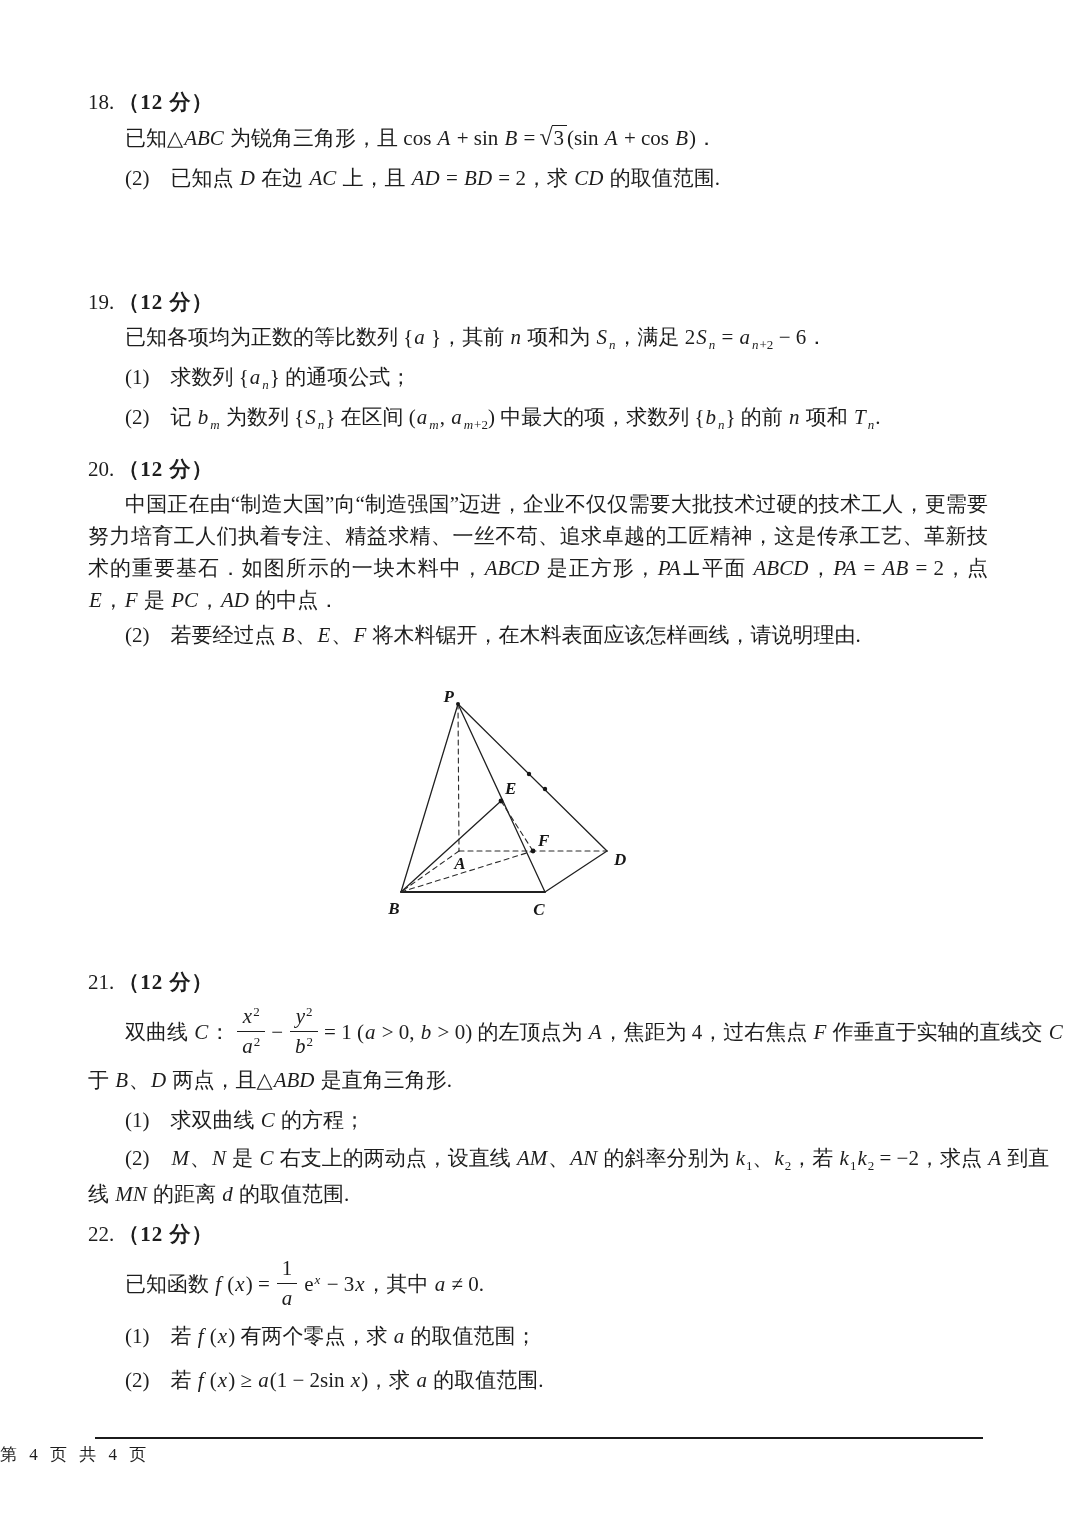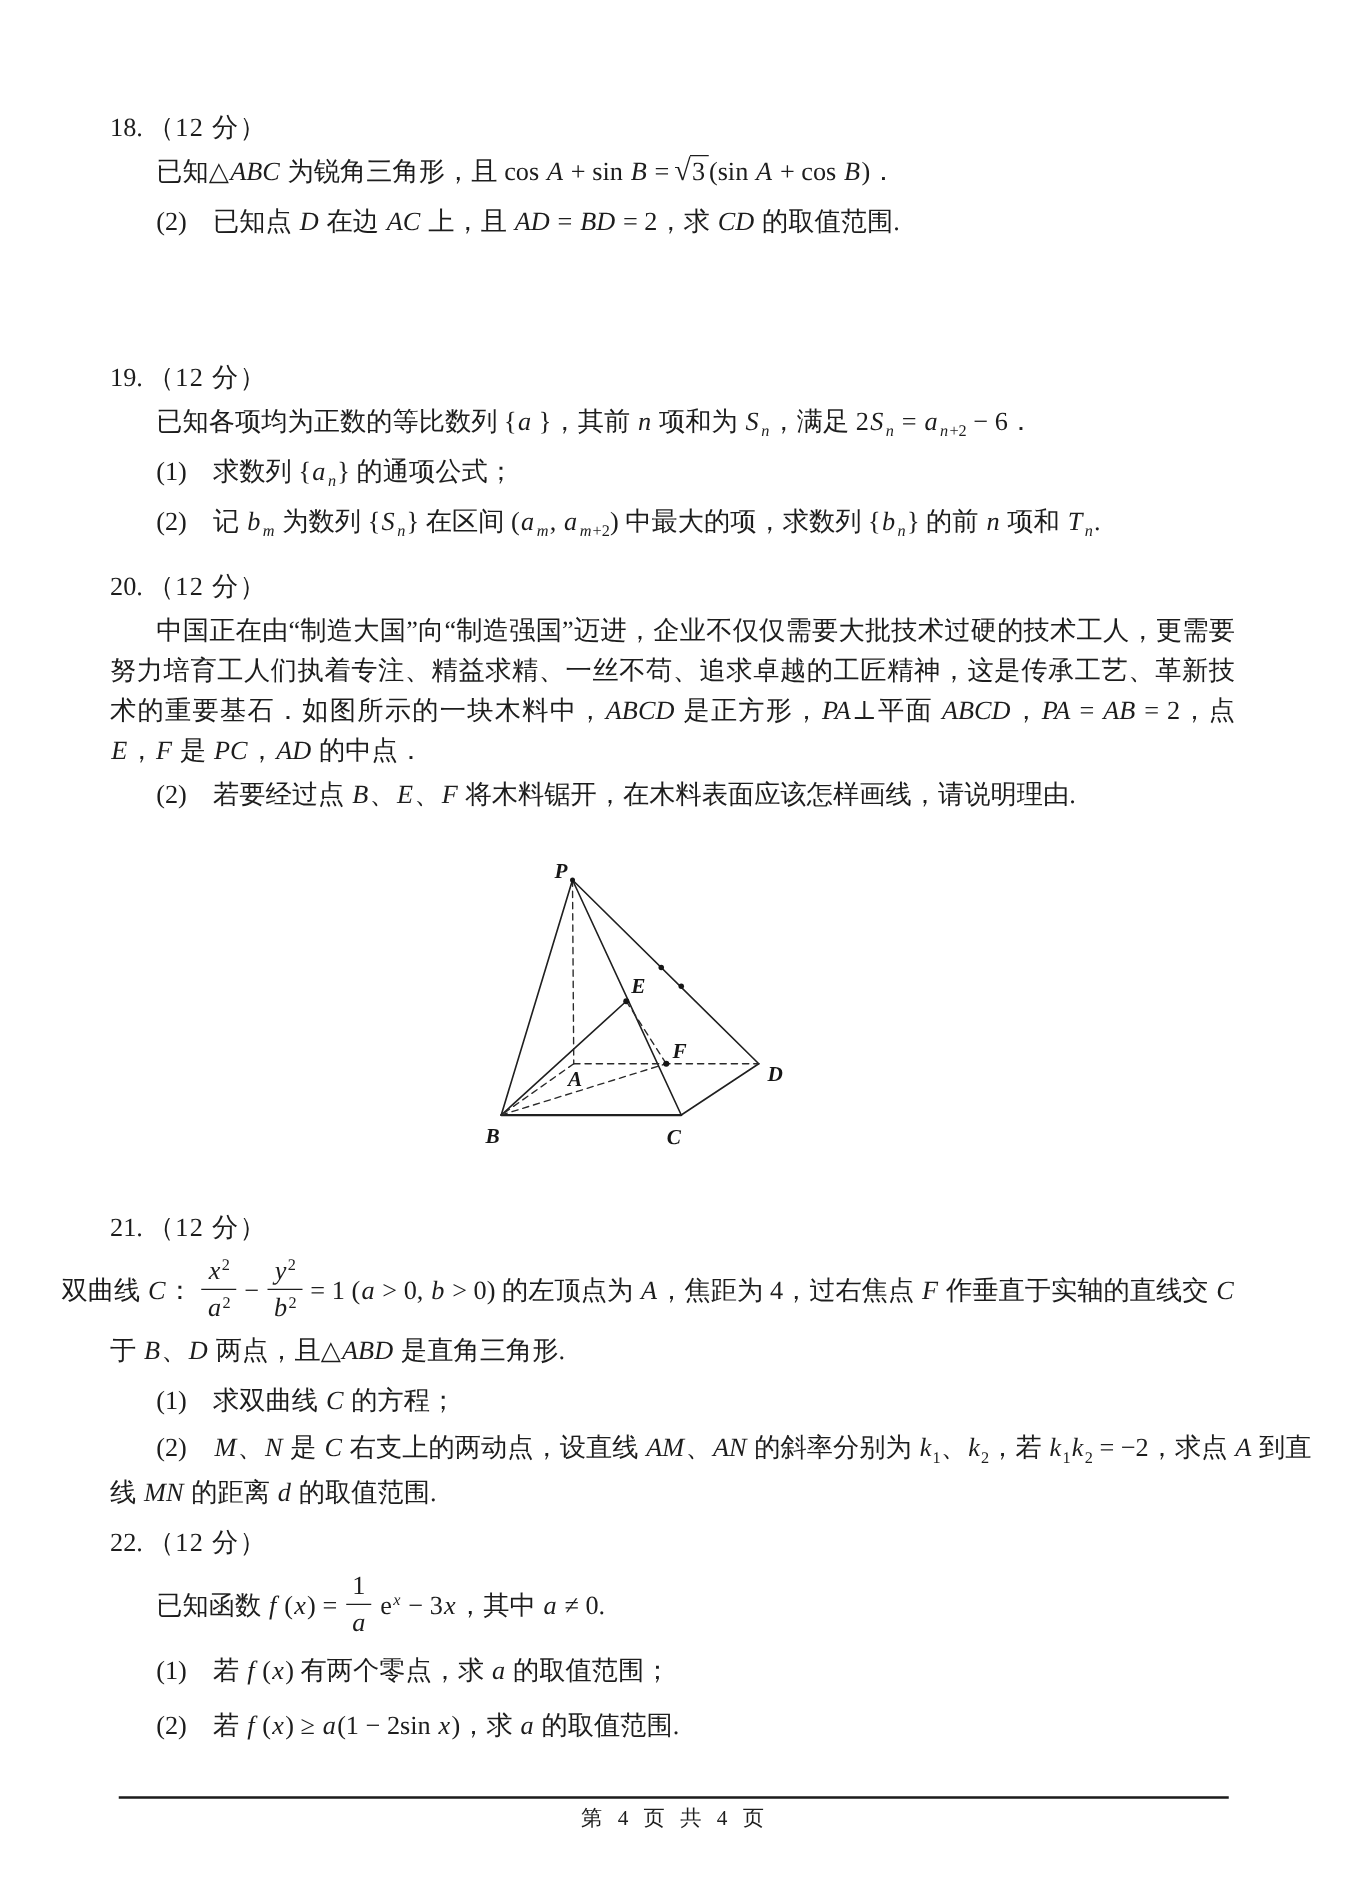--- a/index.html
+++ b/index.html
@@ -4,21 +4,21 @@
 <style>
   * { margin:0; padding:0; box-sizing:border-box; }
   html,body { width:1080px; height:1522px; }
   body {
     position:relative; background:#ffffff; color:#1d1d1d;
     font-family:"Liberation Serif","DejaVu Serif",serif;
     font-size:21px; overflow:hidden;
   }
   .problem { position:absolute; left:88px; width:900px; }
   .heading { line-height:28px; }
-  .heading .pts { font-weight:normal; margin-left:4px; letter-spacing:1px; }
+  .heading .pts { font-weight:bold; margin-left:4px; letter-spacing:1px; }
   .line { line-height:30px; margin-top:6px; }
   .indent { padding-left:37px; }
   .item { padding-left:37px; margin-top:10px; line-height:30px; white-space:nowrap; }
   .frow { display:flex; align-items:center; }
   .frow > span { white-space:nowrap; }
   .para { text-align:justify; text-indent:37px; line-height:32px; margin-top:5px; }
   i { font-style:italic; padding:0 1px; }
   sub { font-size:13px; line-height:0; vertical-align:-5px; }
   sup { font-size:13px; line-height:0; vertical-align:7px; }
   .frac { display:inline-flex; flex-direction:column; align-items:center; margin:0 6px; line-height:1.1; }
@@ -26,28 +26,28 @@
   .frac .den { padding:3px 5px 1px; }
   .sqrt { white-space:nowrap; margin-left:4px; }
   .sqrt .rsign { font-size:24px; }
   .sqrt .radicand { border-top:1.7px solid #1d1d1d; padding:0 3px 0 2px; margin-left:-1px; }
   .figure-wrap { position:absolute; left:378px; top:688px; width:262px; height:242px; }
   .figure-wrap svg text {
     font-family:"Liberation Serif","DejaVu Serif",serif;
     font-style:italic; font-weight:bold; font-size:17px; fill:#161616;
   }
   .footer-line { position:absolute; left:95px; top:1437px; width:888px; height:2px; background:#1b1b1b; }
-  .footer-label { position:absolute; left:0; top:1443px; width:1080px; text-align:center; font-size:17px; letter-spacing:4px; }
+  .footer-label { position:absolute; left:0; top:1443px; width:1080px; font-size:17px; letter-spacing:4px; }
   #p18 { top:88px; }
   #p19 { top:288px; }
   #p20 { top:455px; }
   #p21 { top:968px; }
   #p22 { top:1220px; }
   #p18 .frow.item { margin-top:12px; }
-  #p21 .frow.line { margin-top:8px;justify-content:flex-end; }
+  #p21 .frow.line { margin-top:8px; }
   #p22 .frow.line { margin-top:8px; }
 </style>
 </head>
 <body>
 
 <section class="problem" id="p18">
   <div class="heading">
     <span>18.</span><span class="pts">（12 分）</span>
   </div>
   <div class="line indent">

